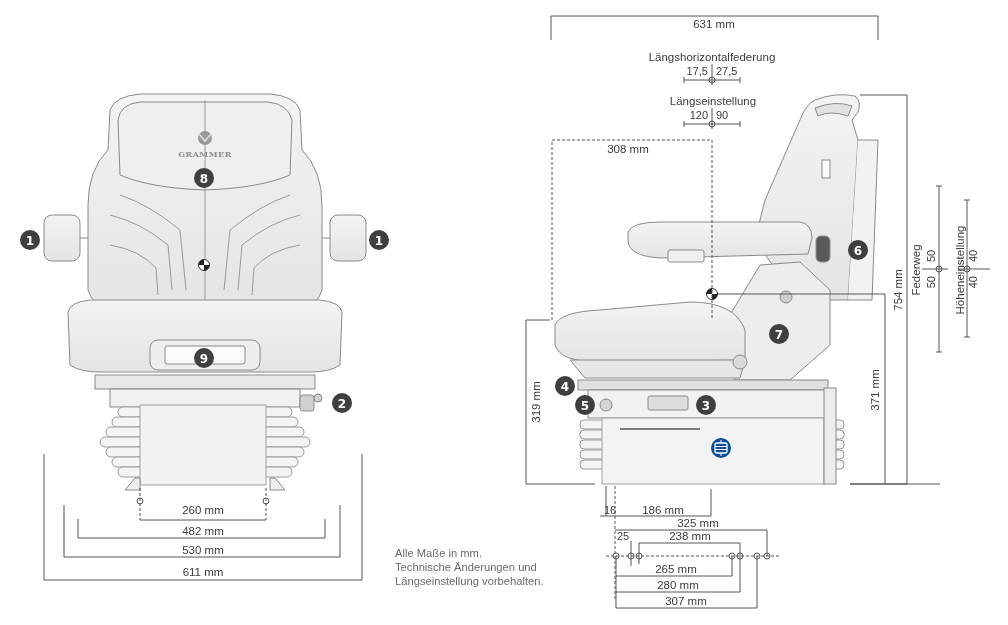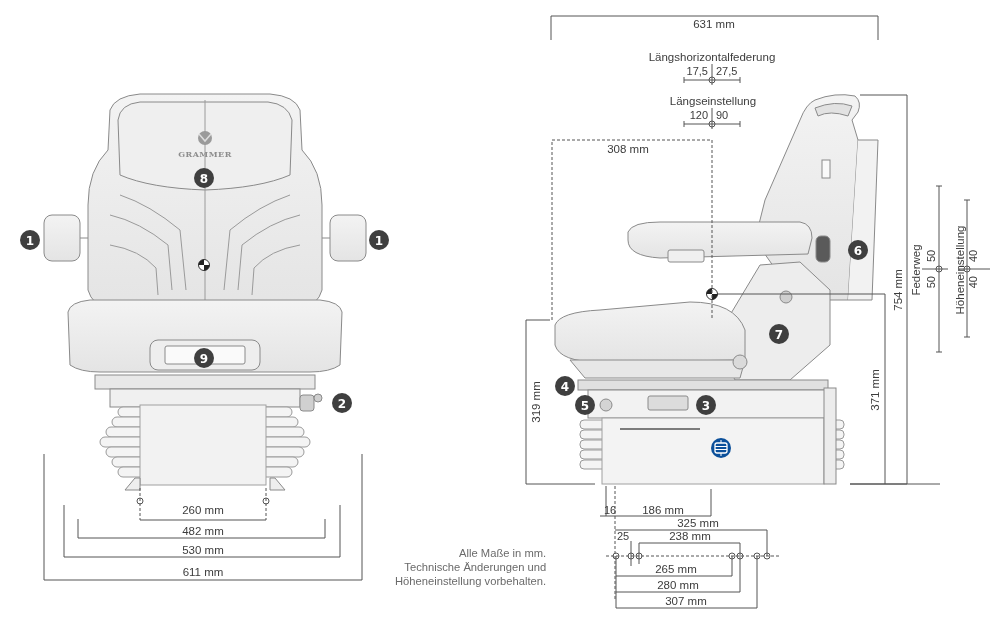--- a/index.html
+++ b/index.html
@@ -2,21 +2,21 @@
 <html><head>
 <meta charset="utf-8">
 <style>
   html,body{margin:0;padding:0;background:#ffffff;}
   body{width:1008px;height:625px;position:relative;overflow:hidden;font-family:"Liberation Sans",sans-serif;color:#4a4a4a;}
   svg{position:absolute;left:0;top:0;}
   .dim{font-family:"Liberation Sans",sans-serif;font-size:11px;fill:#3c3c3c;}
   .dimc{font-family:"Liberation Sans",sans-serif;font-size:11.5px;fill:#3c3c3c;}
   .badge-t{font-family:"DejaVu Sans",sans-serif;font-weight:bold;font-size:12px;fill:#ffffff;}
   .note{position:absolute;left:395px;top:546px;font-size:11.2px;line-height:14px;color:#6a6a6a;font-family:"Liberation Sans",sans-serif;}
-  .note div{white-space:nowrap;text-align:right;}
+  .note div{white-space:nowrap;}
 </style>
 </head>
 <body>
 
 <svg width="1008" height="625" viewBox="0 0 1008 625">
   <defs>
     <linearGradient id="cush" x1="0" y1="0" x2="0" y2="1">
       <stop offset="0" stop-color="#f3f3f3"></stop>
         <stop offset="1" stop-color="#e4e4e4"></stop>
     </linearGradient>
@@ -263,14 +263,14 @@
   <text class="dim" x="623" y="540" text-anchor="middle">25</text>
   <text class="dimc" x="690" y="540" text-anchor="middle">238 mm</text>
   <text class="dimc" x="676" y="573" text-anchor="middle">265 mm</text>
   <text class="dimc" x="678" y="589" text-anchor="middle">280 mm</text>
   <text class="dimc" x="686" y="605" text-anchor="middle">307 mm</text>
 </svg>
 
 <div class="note">
   <div>Alle Maße in mm.</div>
   <div>Technische Änderungen und</div>
-  <div>Höheneinstellung vorbehalten.</div>
+  <div>Längseinstellung vorbehalten.</div>
 </div>
 
 </body></html>

